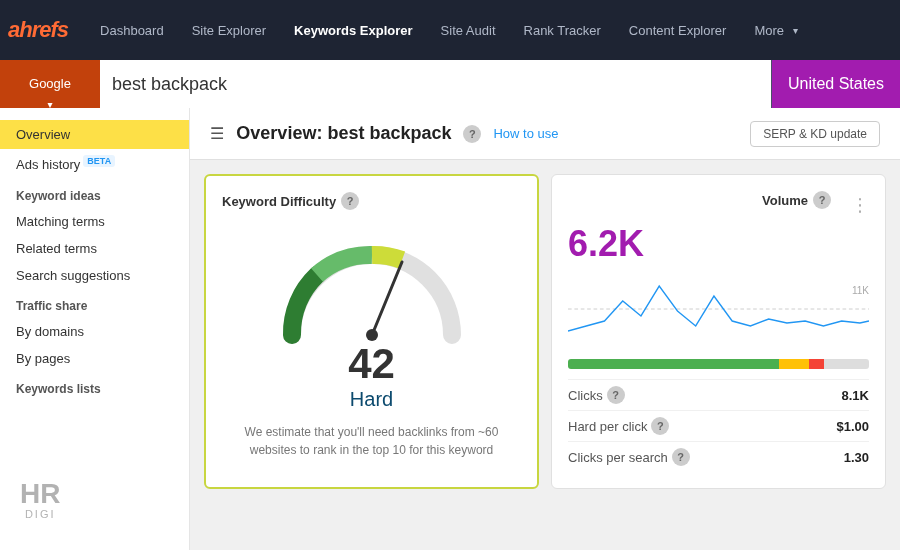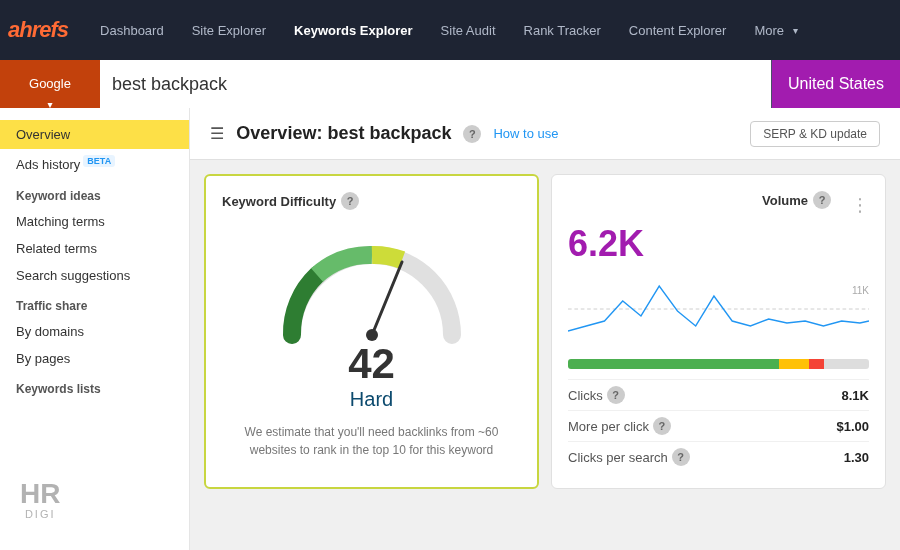--- a/index.html
+++ b/index.html
@@ -421,21 +421,21 @@
 
         <div class="metric-row">
           <span class="metric-label">
             <span>Clicks</span>
             <span class="help-icon">?</span>
           </span>
           <span class="metric-value">8.1K</span>
         </div>
         <div class="metric-row">
           <span class="metric-label">
-            <span>More per click</span>
+            <span>Hard per click</span>
             <span class="help-icon">?</span>
           </span>
           <span class="metric-value">$1.00</span>
         </div>
         <div class="metric-row">
           <span class="metric-label">
             <span>Clicks per search</span>
             <span class="help-icon">?</span>
           </span>
           <span class="metric-value">1.30</span>

